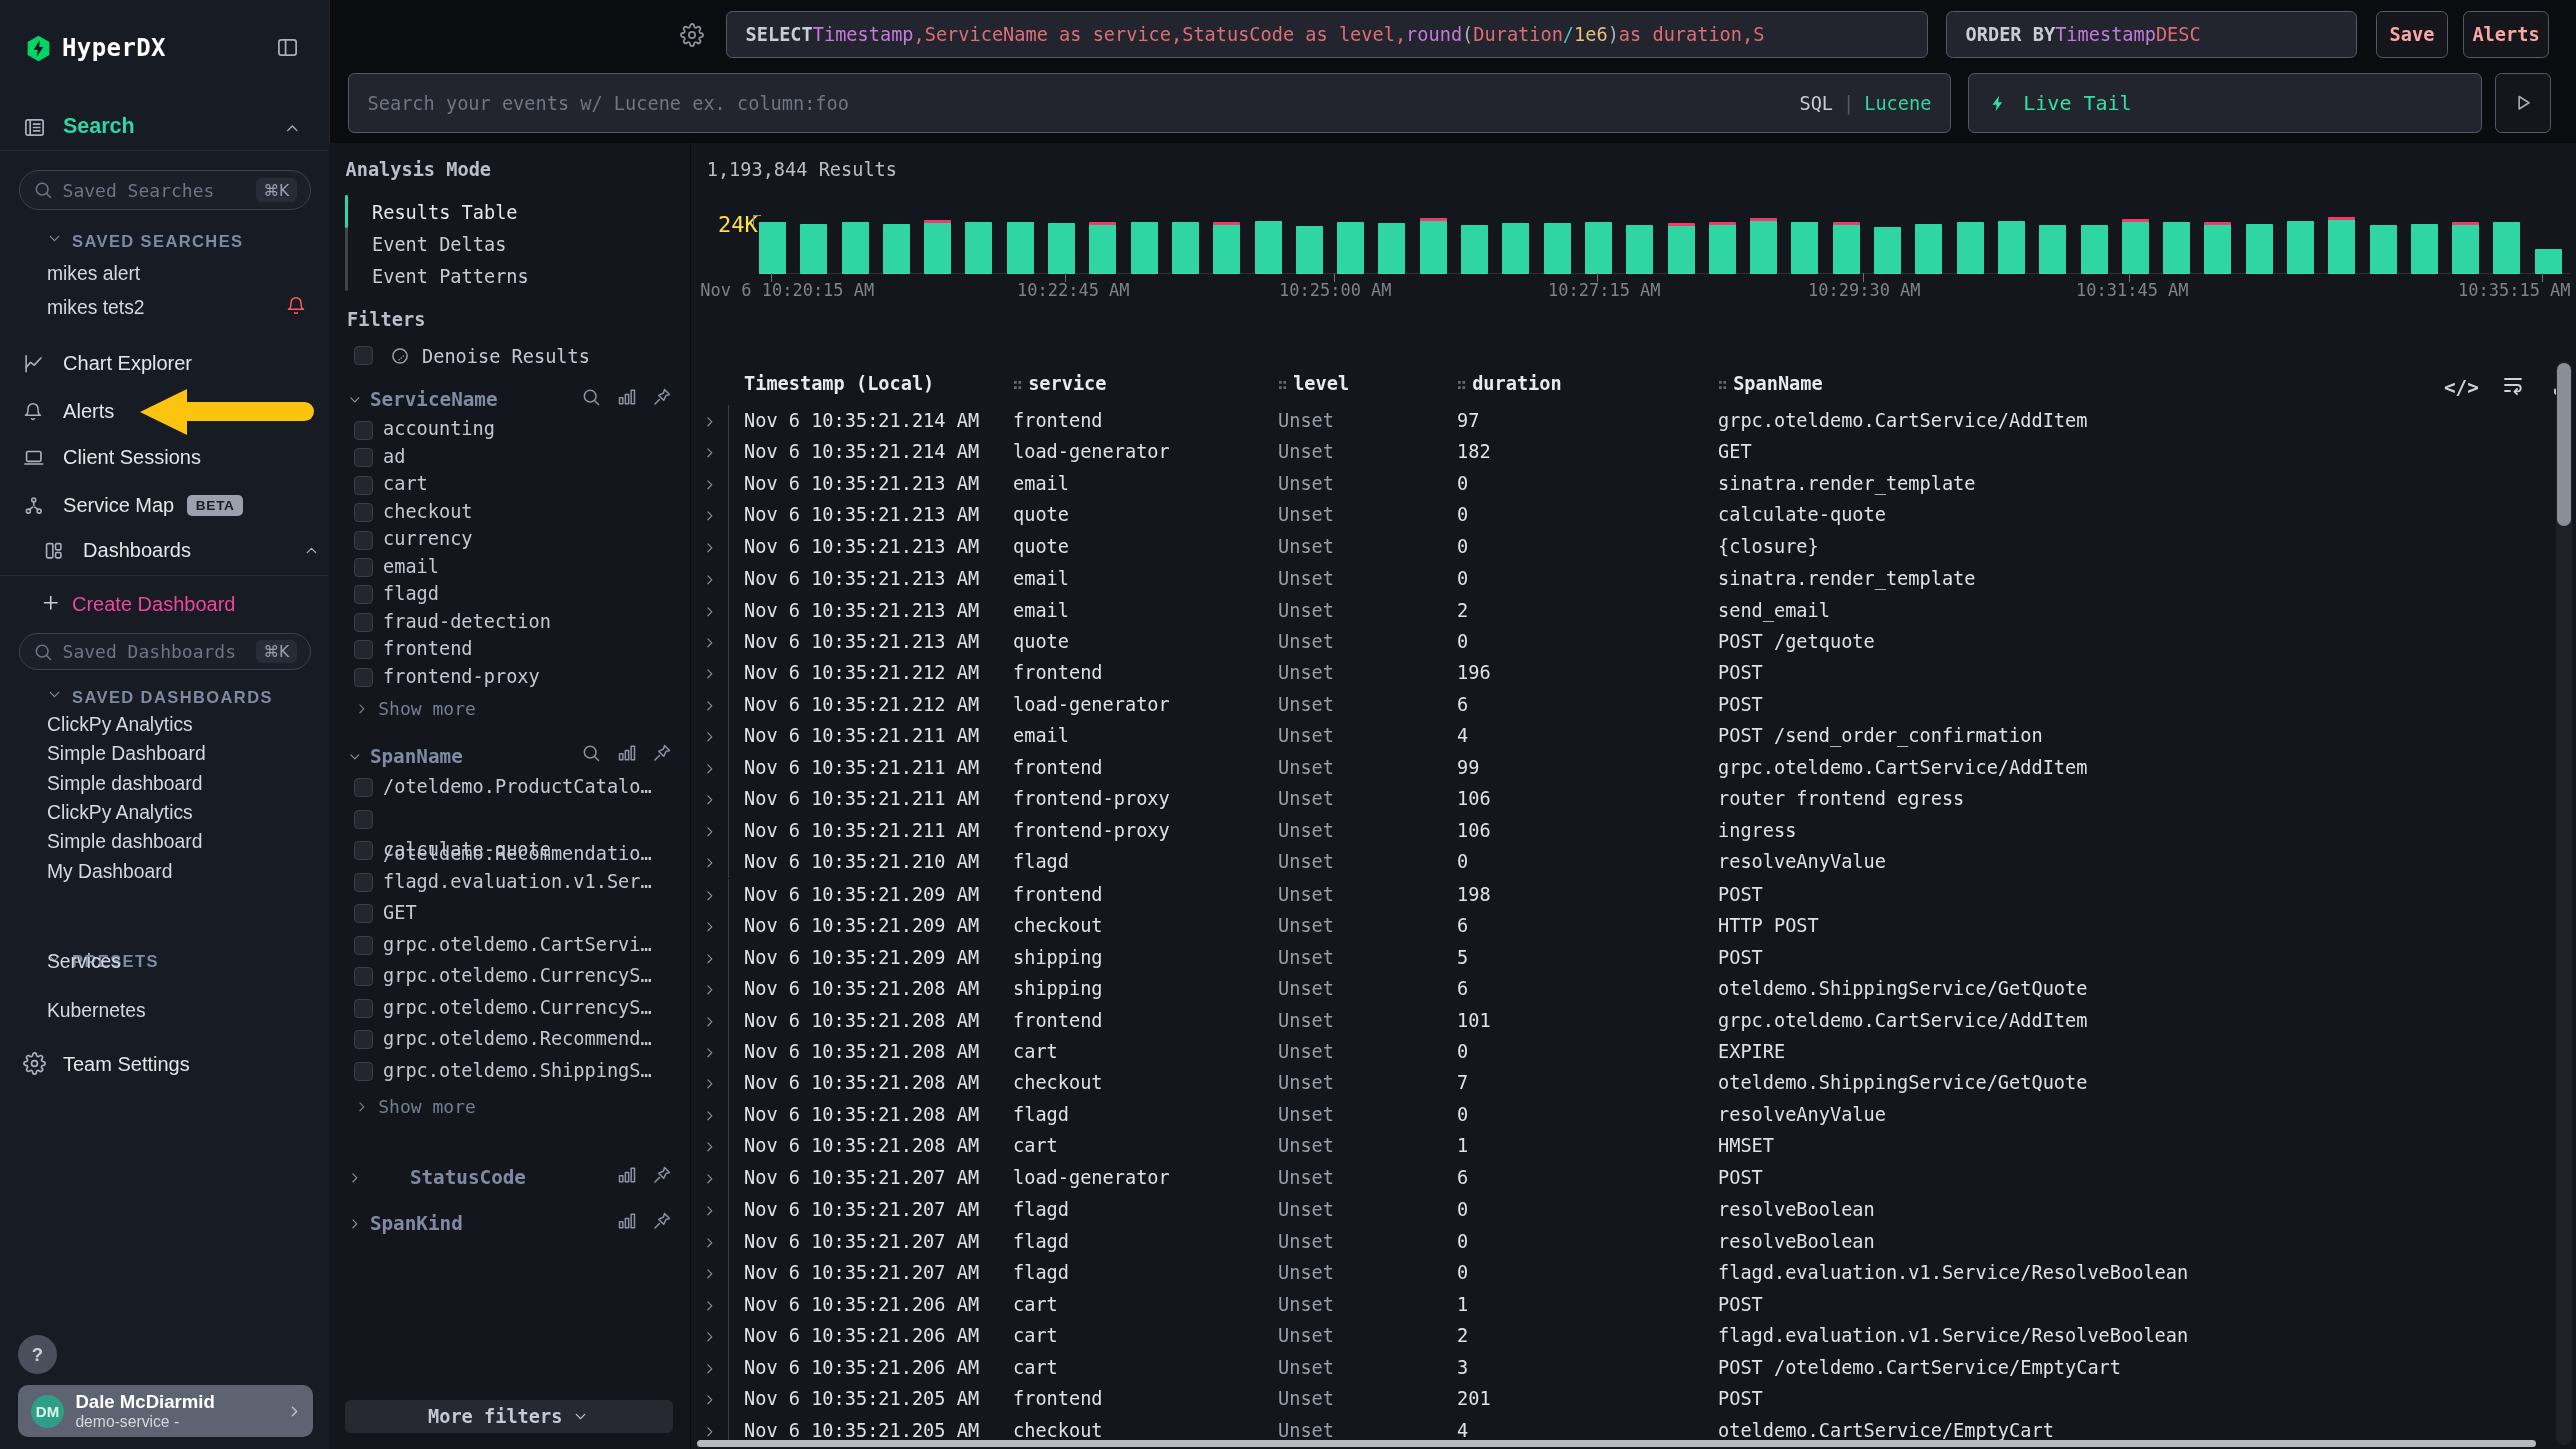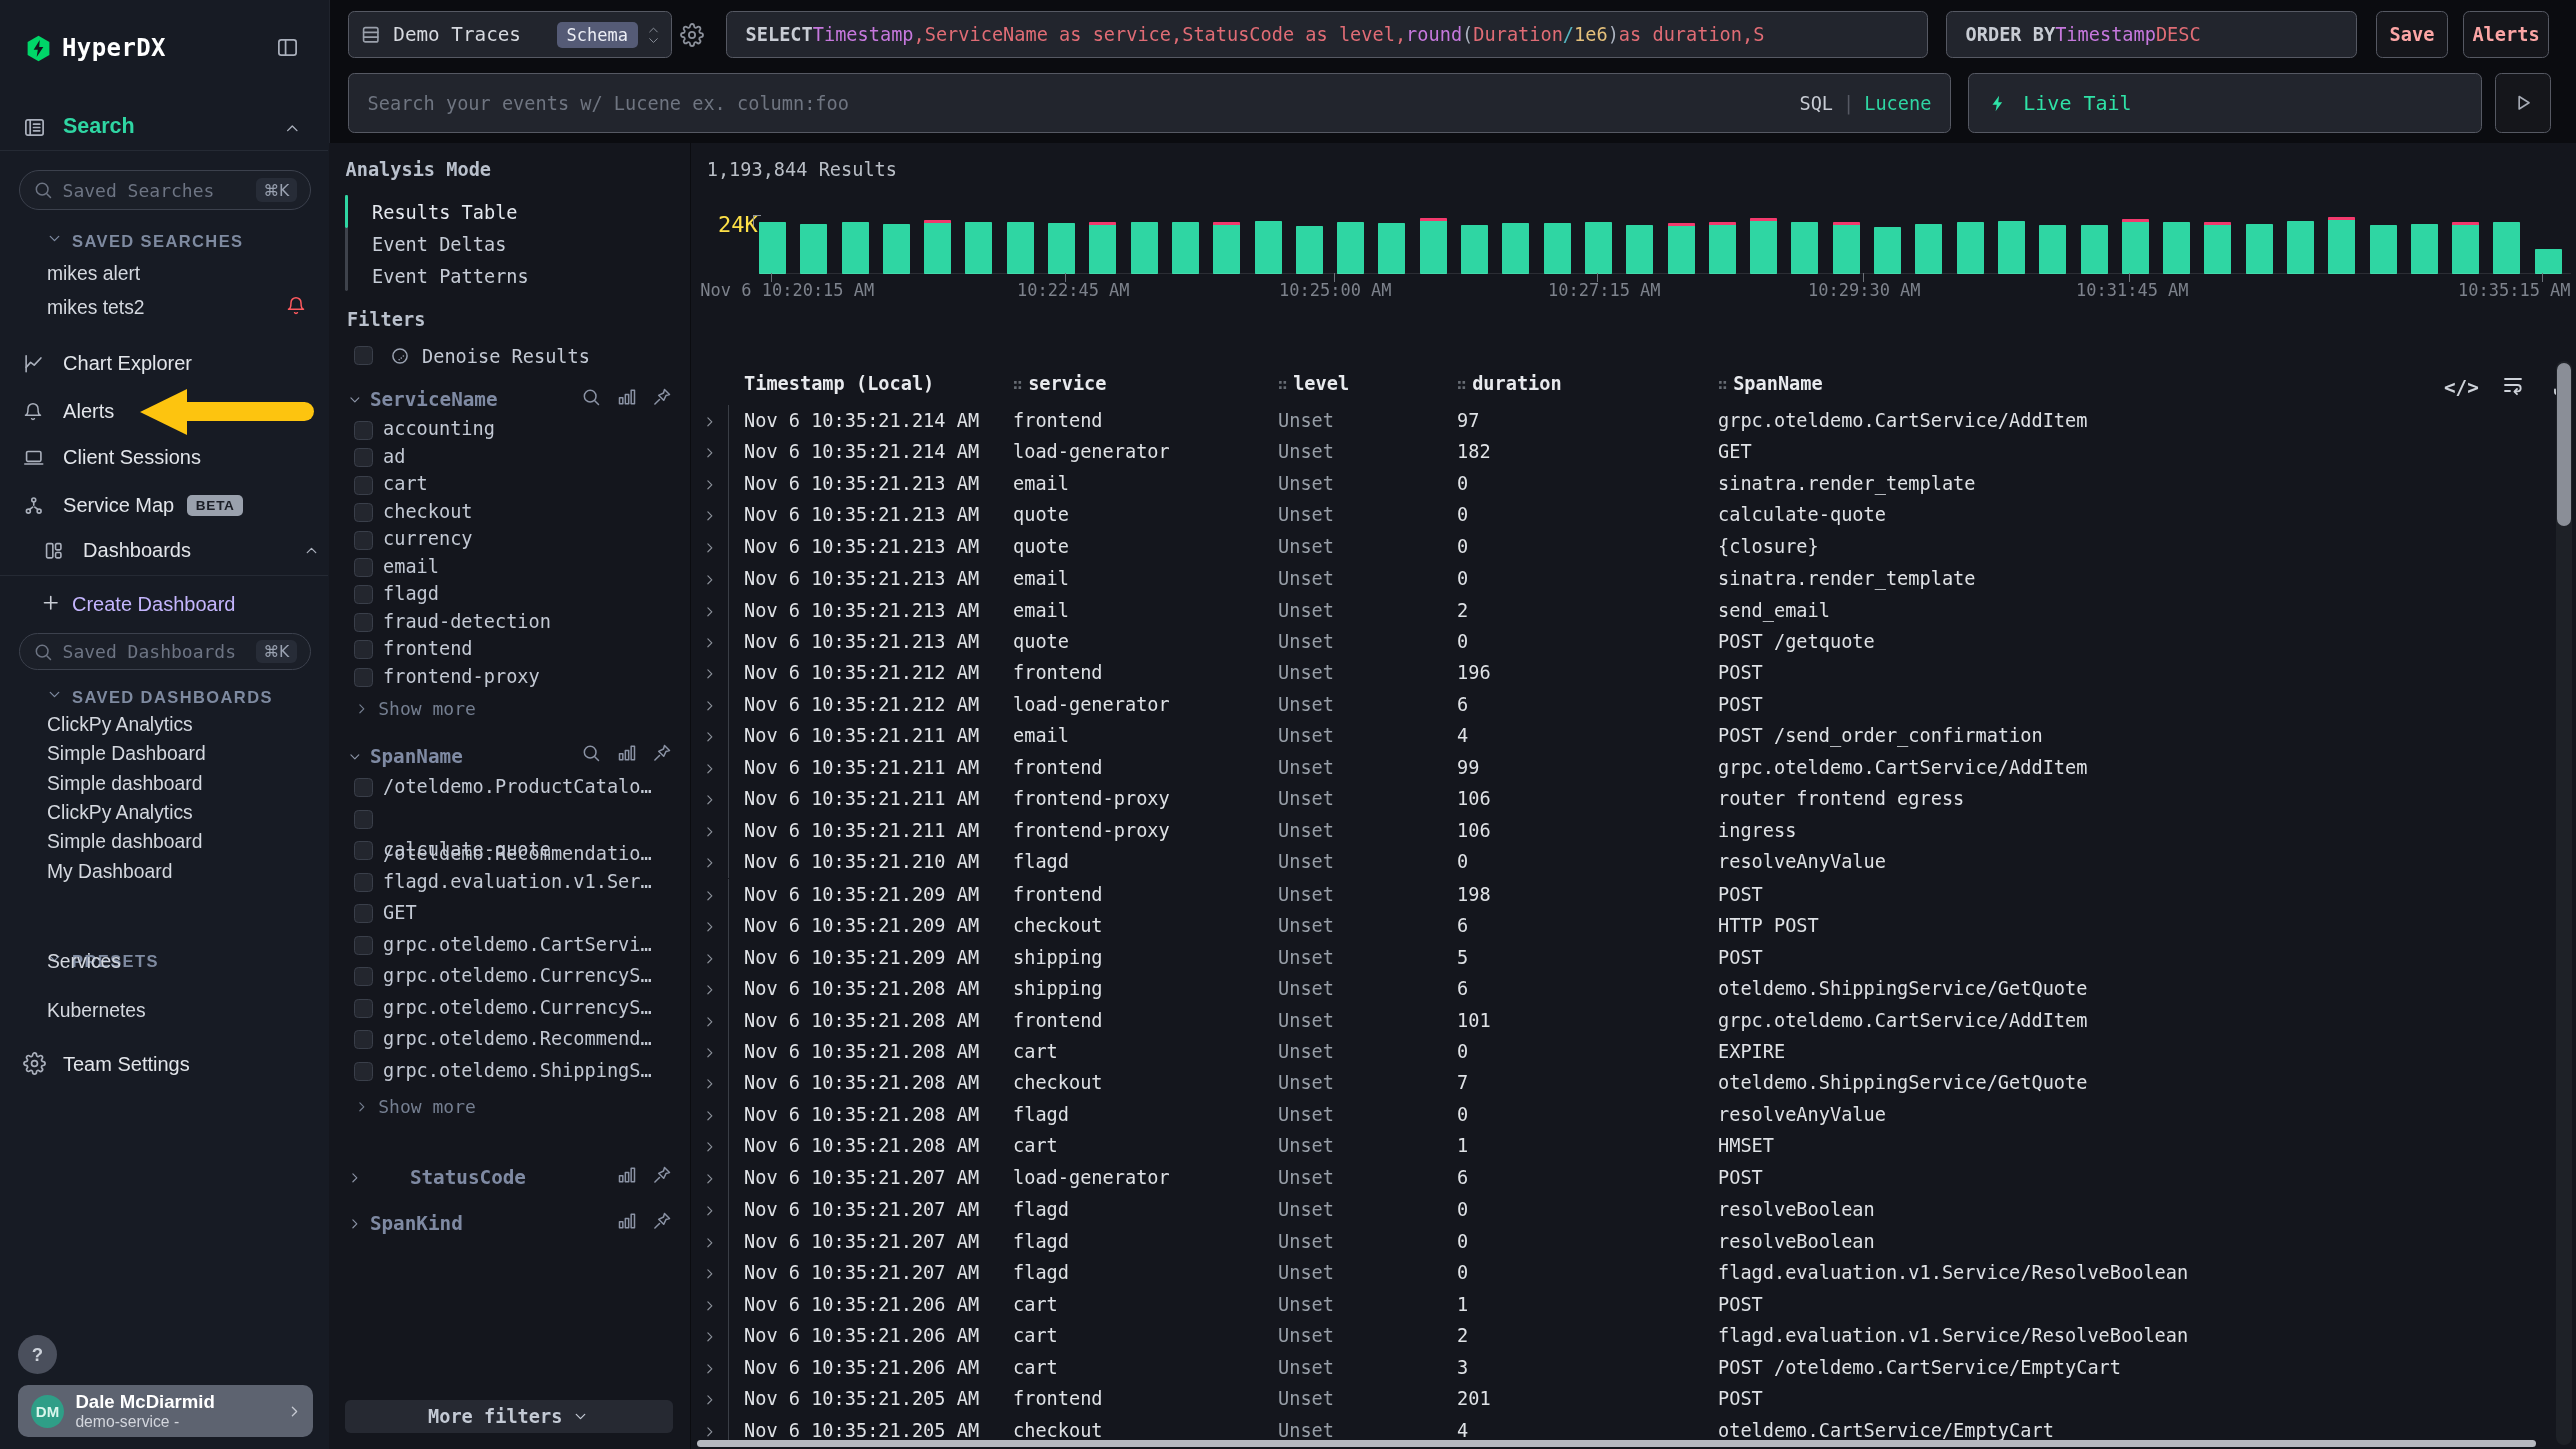--- a/index.html
+++ b/index.html
@@ -182,21 +182,21 @@
     <div class="arrow-shaft"></div>
     <div class="arrow-head"></div>
 
     <div class="divider" style="top:575px;"></div>
 
     <div class="abs" style="left:40px;top:592px;color:#c9cdd5;">
       <svg class="ic" width="21.5" height="21.5" viewBox="0 0 24 24">
           <path d="M12 5v14M5 12h14"></path>
         </svg>
     </div>
-    <div class="abs" style="left:72px;top:593px;font-size:20px;color:#c4b5fd;">Create Dashboard</div>
+    <div class="abs" style="left:72px;top:593px;font-size:20px;color:#ec4899;">Create Dashboard</div>
 
     <div class="pill" style="top:633px;height:37px;">
       <svg class="ic" width="20" height="20" viewBox="0 0 24 24">
           <circle cx="11" cy="11" r="7"></circle>
           <path d="M21 21l-4.5-4.5"></path>
         </svg>
       <span class="ph">Saved Dashboards</span>
       <span class="kbd">⌘K</span>
     </div>
 
@@ -241,36 +241,20 @@
       <div style="margin-left:11.4px;flex:1;">
         <div style="font-size:18.6px;font-weight:bold;color:#fff;">Dale McDiarmid</div>
         <div style="font-size:15.7px;color:#d3d6dd;">demo-service -</div>
       </div>
       <svg class="ic" width="17" height="17" viewBox="0 0 24 24" style="color:#c6cad2;margin-right:10px;">
           <path d="M9 6l6 6-6 6"></path>
         </svg>
     </div>
   </aside>
 
-  <div class="box" style="left:348px;top:11.4px;width:324px;height:47px;padding:0 11.4px;">
-    <svg class="ic" width="21.5" height="21.5" viewBox="0 0 24 24" style="color:#9aa0ab;">
-        <rect x="4" y="4" width="16" height="16" rx="2"></rect>
-        <path d="M4 9.3h16M4 14.6h16"></path>
-      </svg>
-    <span class="mono" style="font-size:19.3px;color:#d6d9df;margin-left:11.4px;flex:1;">Demo Traces</span>
-    <span class="schema-badge">Schema</span>
-    <span style="margin-left:8.6px;color:#8b909a;display:inline-flex;flex-direction:column;gap:1.4px;">
-      <svg class="ic" width="13" height="8.6" viewBox="0 0 24 14">
-          <path d="M5 10l7-7 7 7"></path>
-        </svg>
-      <svg class="ic" width="13" height="8.6" viewBox="0 0 24 14">
-          <path d="M5 4l7 7 7-7"></path>
-        </svg>
-    </span>
-  </div>
   <div class="abs" style="left:680px;top:23px;color:#8b909a;">
     <svg class="ic" width="24" height="24" viewBox="0 0 24 24">
         <circle cx="12" cy="12" r="3.1"></circle>
         <path d="M19.4 15a1.7 1.7 0 0 0 .34 1.87l.06.06a2 2 0 1 1-2.83 2.83l-.06-.06a1.7 1.7 0 0 0-1.87-.34 1.7 1.7 0 0 0-1 1.55V21a2 2 0 1 1-4 0v-.09a1.7 1.7 0 0 0-1-1.55 1.7 1.7 0 0 0-1.87.34l-.06.06a2 2 0 1 1-2.83-2.83l.06-.06a1.7 1.7 0 0 0 .34-1.87 1.7 1.7 0 0 0-1.55-1H3a2 2 0 1 1 0-4h.09a1.7 1.7 0 0 0 1.55-1 1.7 1.7 0 0 0-.34-1.87l-.06-.06a2 2 0 1 1 2.83-2.83l.06.06a1.7 1.7 0 0 0 1.87.34h.09a1.7 1.7 0 0 0 1-1.55V3a2 2 0 1 1 4 0v.09a1.7 1.7 0 0 0 1 1.55 1.7 1.7 0 0 0 1.87-.34l.06-.06a2 2 0 1 1 2.83 2.83l-.06.06a1.7 1.7 0 0 0-.34 1.87v.09a1.7 1.7 0 0 0 1.55 1H21a2 2 0 1 1 0 4h-.09a1.7 1.7 0 0 0-1.55 1z"></path>
       </svg>
   </div>
   <div class="box mono" style="left:726px;top:11.4px;width:1202px;height:47px;padding:0 18.6px;font-size:18.6px;white-space:nowrap;overflow:hidden;" id="sql-editor">
       <span class="tk-kw">SELECT </span>
       <span class="tk-purple">Timestamp</span>
       <span class="tk-red">, </span>

